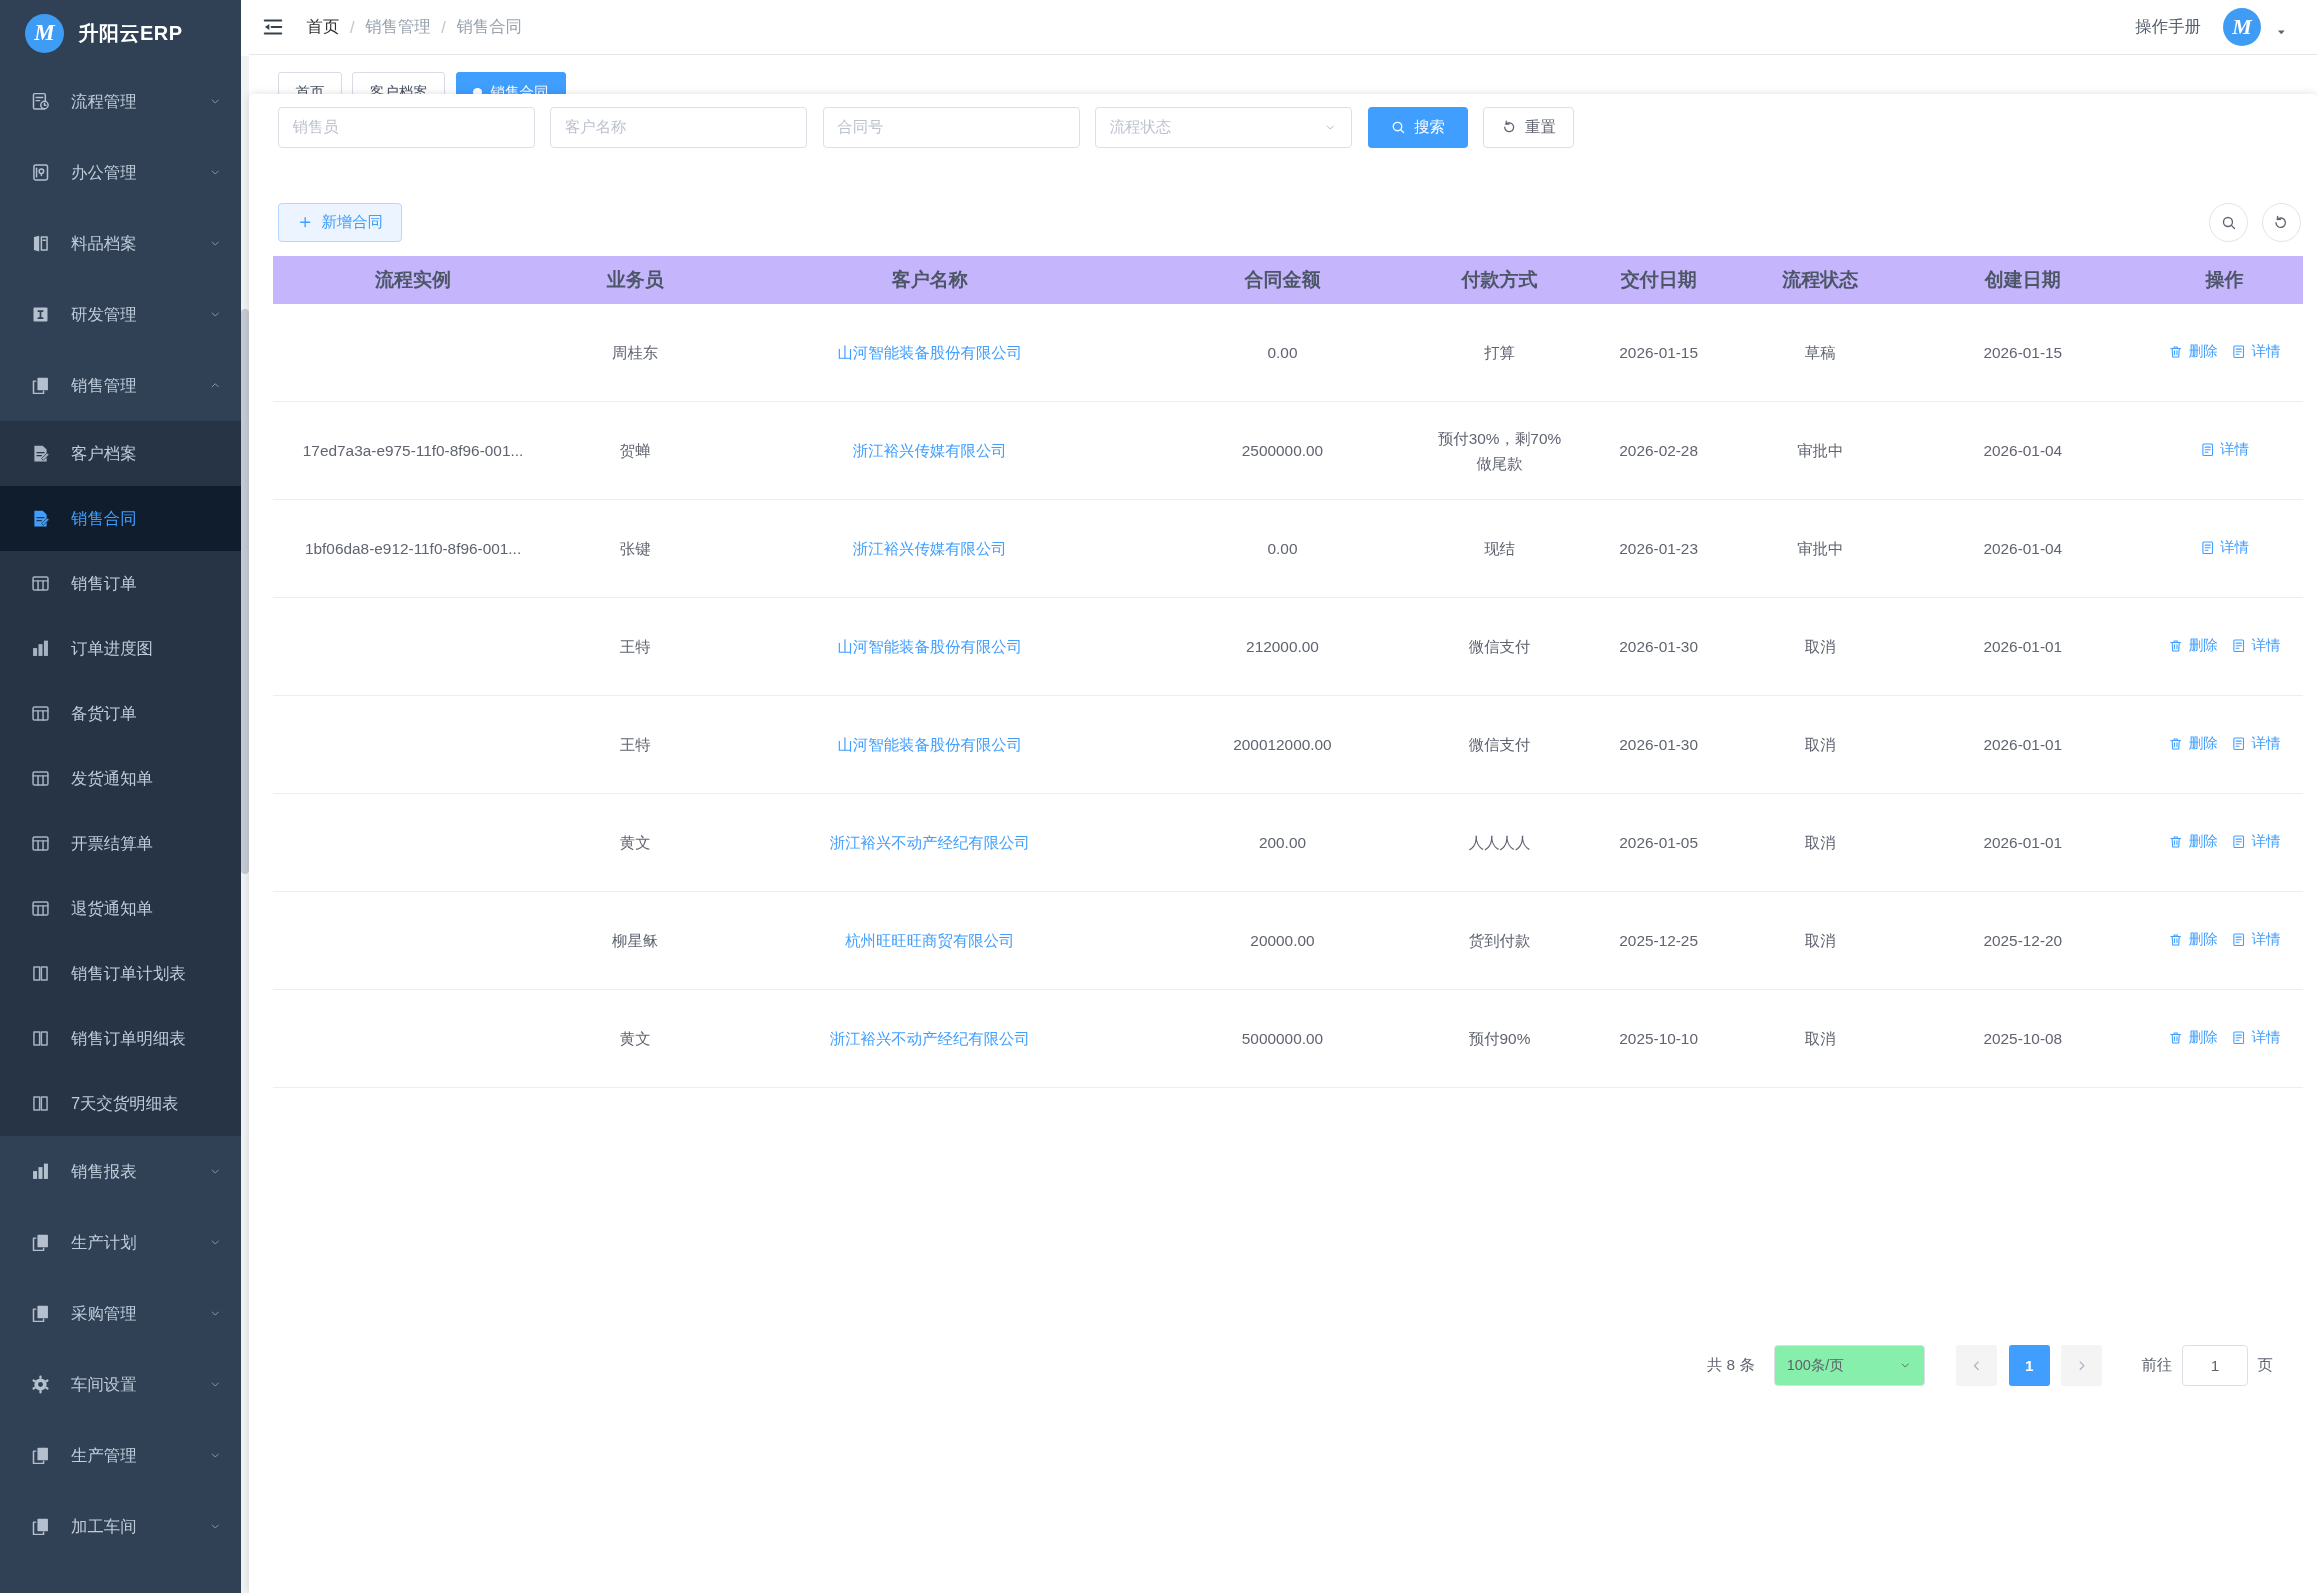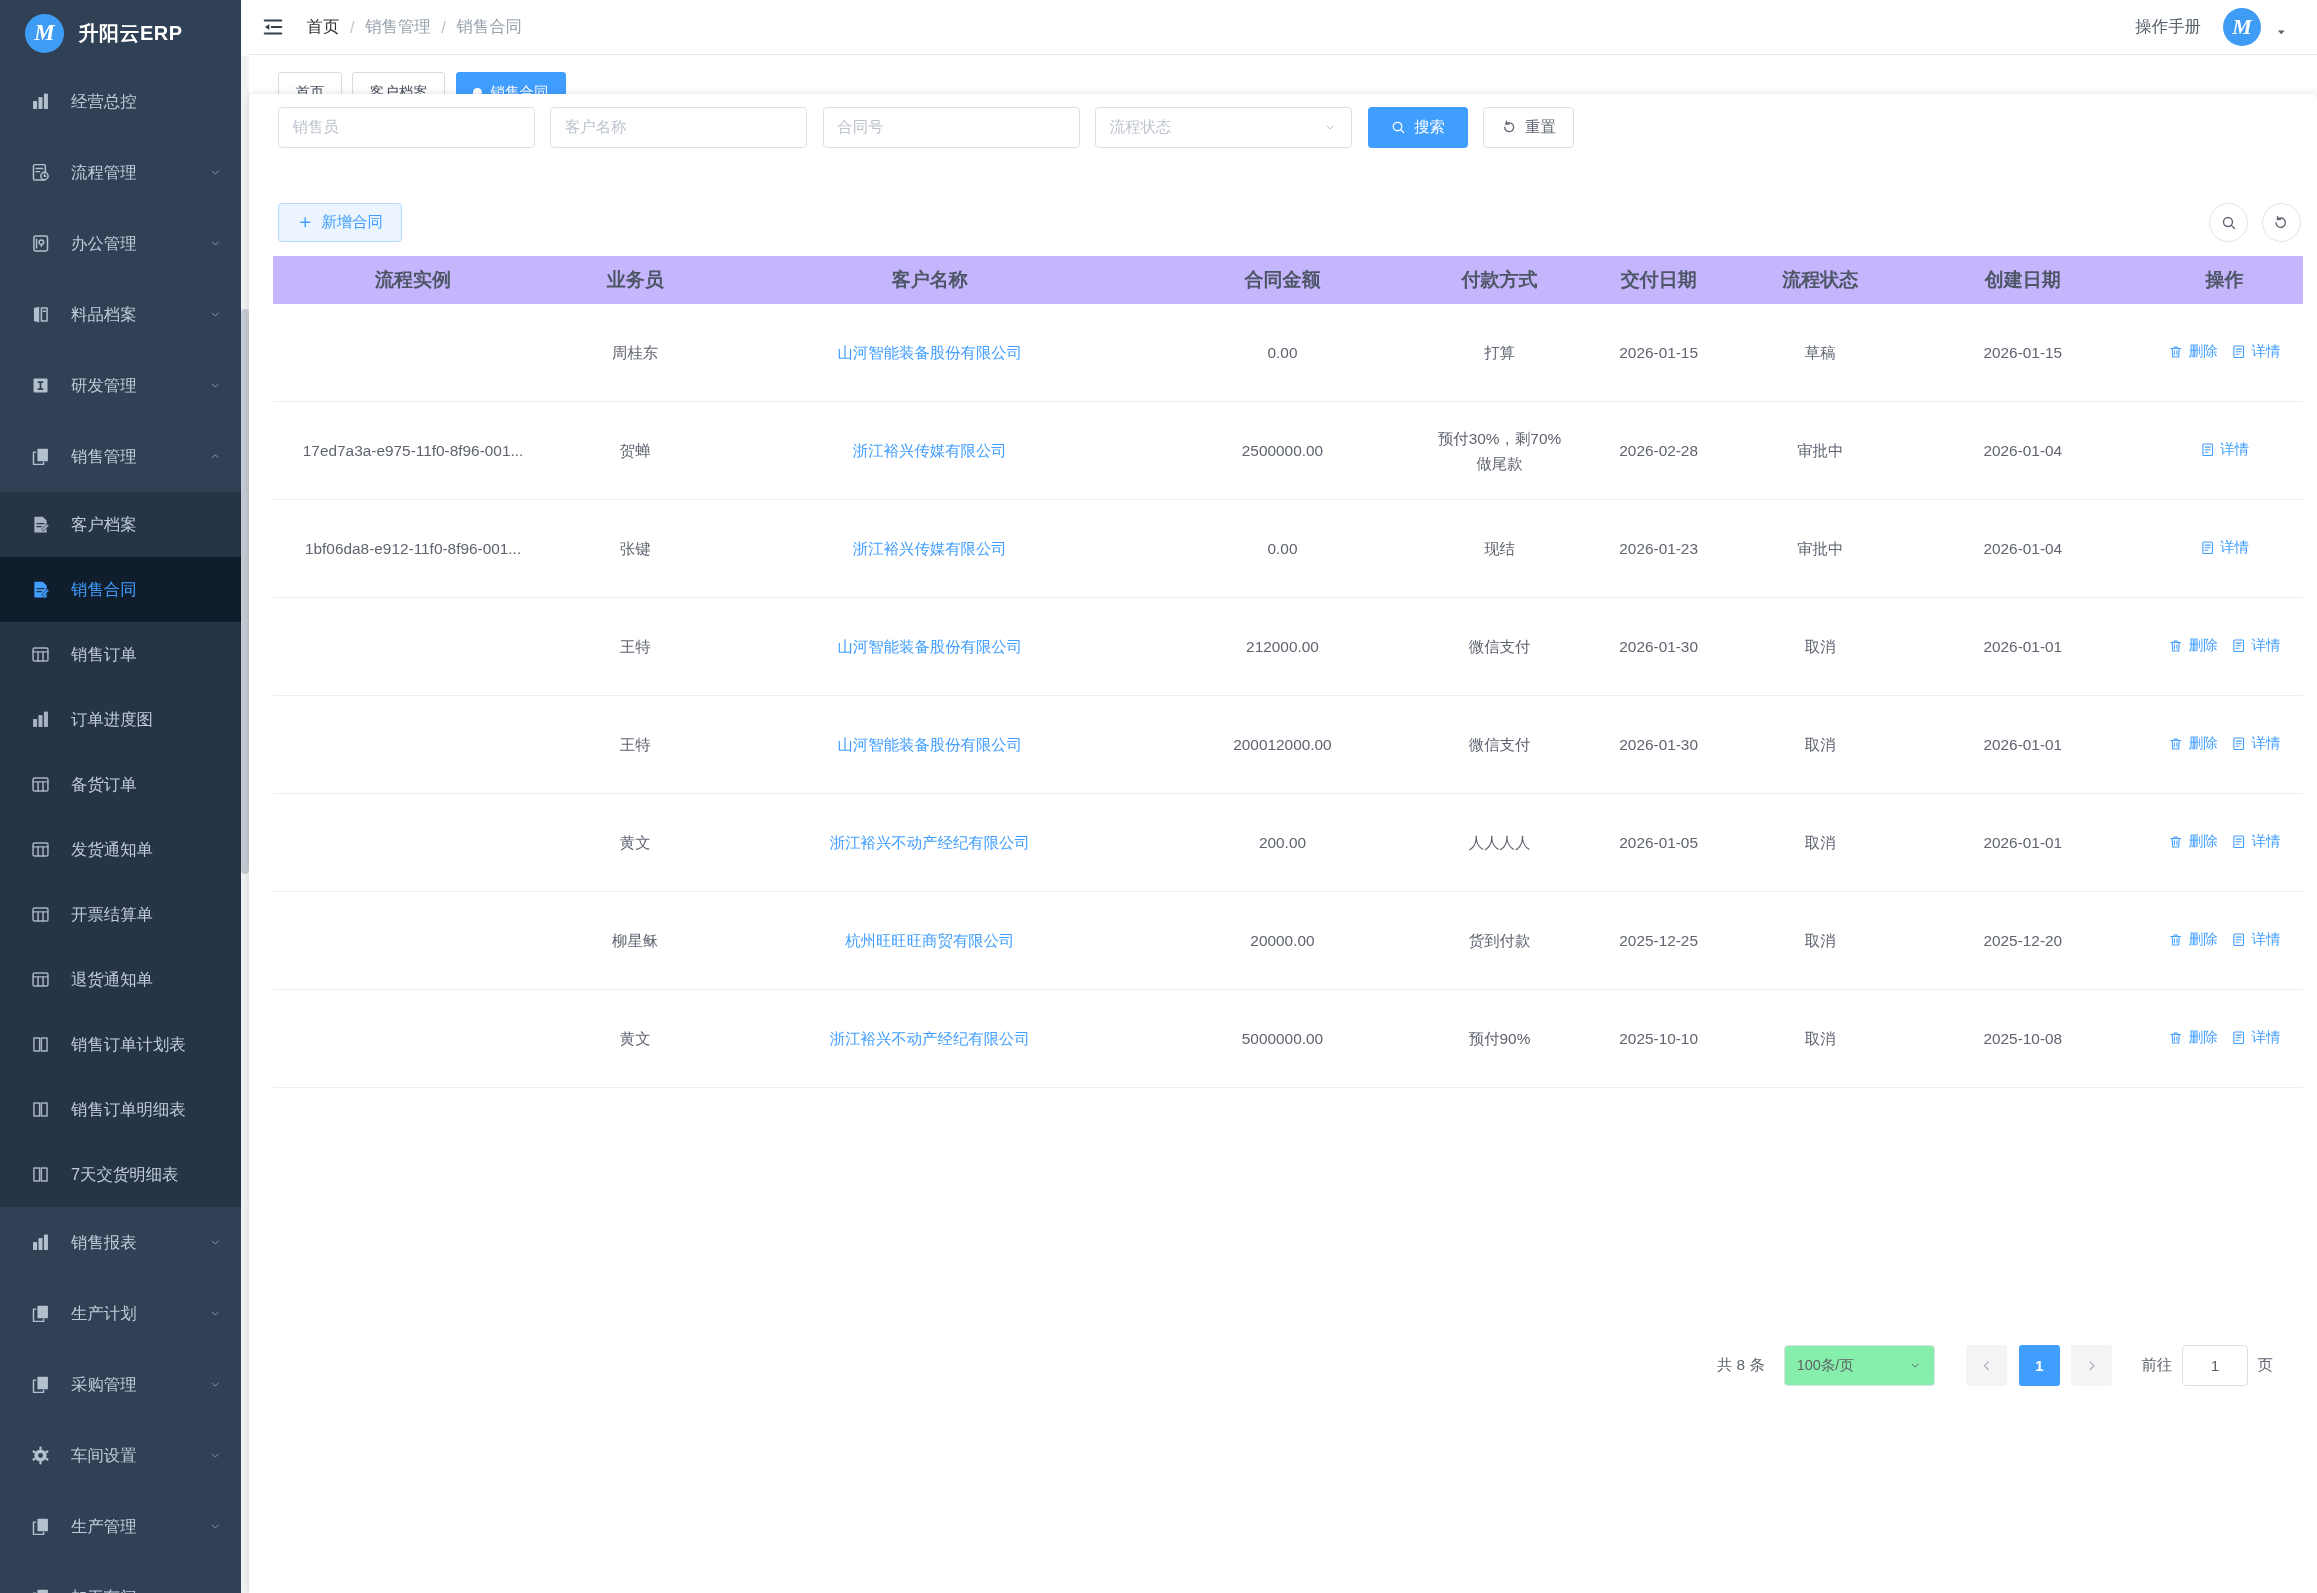--- a/index.html
+++ b/index.html
@@ -101,43 +101,33 @@
   .pg-total{margin-right:19.3px;}
   .page-size{width:126px;height:39px;border:1px solid #dcdfe6;border-radius:3.9px;background:#86efac;
     display:flex;align-items:center;justify-content:space-between;padding:0 11.6px;cursor:pointer;}
   .page-size span{font-size:14.5px;color:#606266;}
   .pg-btn{width:41px;height:41px;border:none;border-radius:2.9px;display:flex;align-items:center;
     justify-content:center;cursor:pointer;font-family:inherit;}
   .pg-btn .icon{width:15.4px;height:15.4px;}
   .pg-prev{background:#f4f4f5;color:#aeb5c0;margin-left:31px;}
   .pg-next{background:#f4f4f5;color:#aeb5c0;margin-left:11.6px;}
   .pg-current{background:#409eff;color:#fff;font-size:15.4px;font-weight:bold;margin-left:11.6px;}
-  .pg-goto{margin-left:29px;}
+  .pg-goto{margin-left:39px;}
   .goto-input{width:60px;height:37px;border:1px solid #dcdfe6;border-radius:3.9px;text-align:center;
     font-size:15.4px;color:#606266;margin:0 9.7px;outline:none;font-family:inherit;}
 </style>
 </head>
 <body>
 
 <div class="sidebar">
   <div class="logo-row">
     <div class="logo-circle">M</div>
     <div class="app-name">升阳云ERP</div>
   </div>
   <div id="side-menu">
-      <div class="side-item top">
-        <span class="icon side-icon">
-          <svg viewBox="0 0 24 24" fill="none" stroke="currentColor" stroke-width="1.7" stroke-linecap="round" stroke-linejoin="round">
-            <rect x="3.5" y="11.5" width="4.6" height="9" fill="currentColor" stroke="none"></rect>
-            <rect x="9.7" y="7" width="4.6" height="13.5" fill="currentColor" stroke="none"></rect>
-            <rect x="15.9" y="3" width="4.6" height="17.5" fill="currentColor" stroke="none"></rect>
-          </svg>
-        </span>
-        <span class="side-label">经营总控</span>
-      </div>
       <div class="side-item top">
         <span class="icon side-icon">
           <svg viewBox="0 0 24 24" fill="none" stroke="currentColor" stroke-width="1.7" stroke-linecap="round" stroke-linejoin="round">
             <rect x="4" y="3" width="13.5" height="17.5" rx="1.5"></rect>
             <line x1="7" y1="7.5" x2="14.5" y2="7.5"></line>
             <line x1="7" y1="11" x2="11" y2="11"></line>
             <circle cx="16.5" cy="16" r="4.2" fill="#304156"></circle>
             <polyline points="16.5,14 16.5,16.3 18.2,16.3"></polyline>
           </svg>
         </span>

